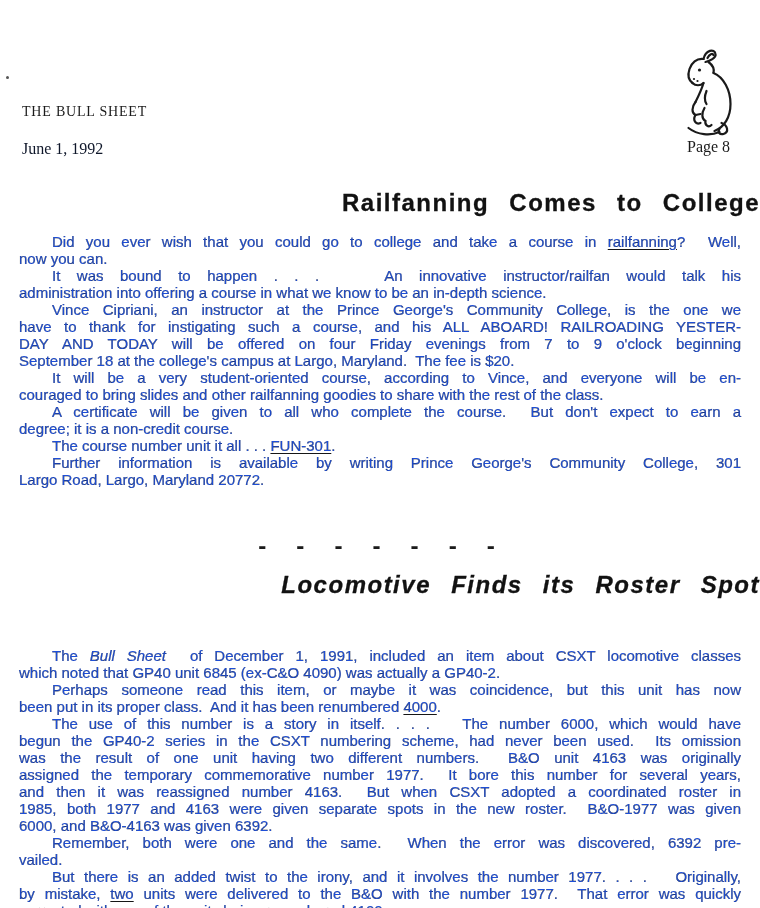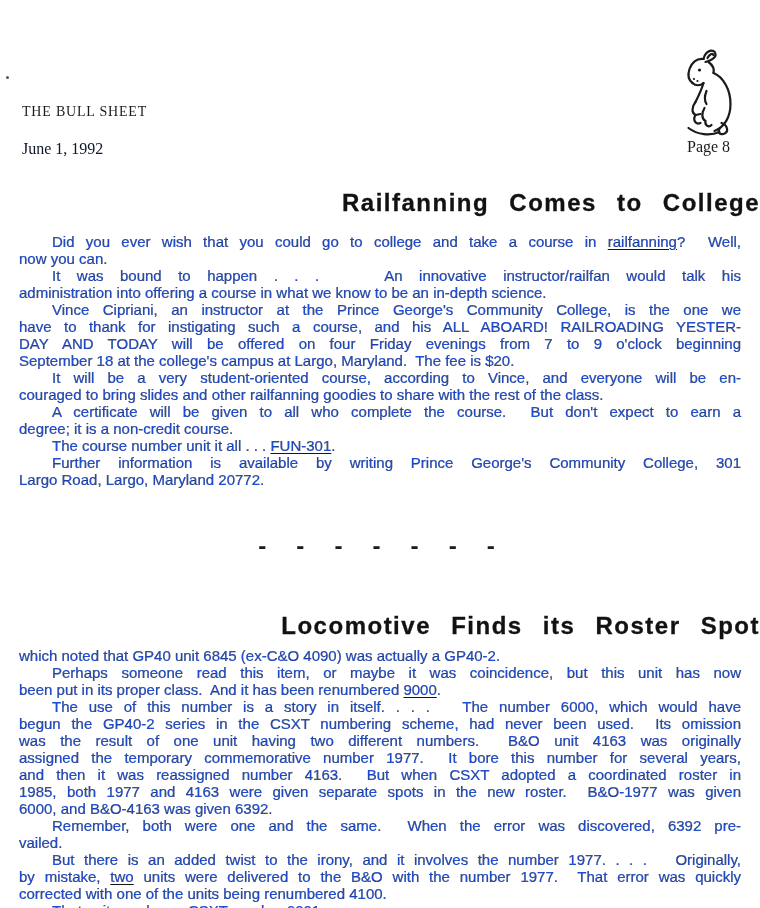--- a/index.html
+++ b/index.html
@@ -19,21 +19,21 @@
   .mascot { left:650px; top:2px; width:96px; height:92px; }
   .mascot svg { width:100%; height:100%; }
 
   .article-title {
     left:0; width:760px; text-align:right;
     font-weight:bold; font-size:24px; line-height:30px;
     letter-spacing:1.5px; word-spacing:12px; color:#121212;
     -webkit-text-stroke:0.3px #121212;
   }
   .t1 { top:144px; }
-  .t2 { top:567px; }
+  .t2 { top:526px;font-style:italic; }
 
   .article-body { left:19px; width:722px; }
   .b1 { top:189px; }
   .b2 { top:603px; }
 
   .line {
     font-size:15px; line-height:17px; height:17px;
     white-space:nowrap; overflow:visible; color:#1d4ed8;
     -webkit-text-stroke:0.2px #161616;
   }
@@ -95,23 +95,24 @@
     <div class="line"><span>degree; it is a non-credit course.</span></div>
     <div class="line ind"><span>The course number unit it all . . . </span><span class="u">FUN-301</span><span>.</span></div>
     <div class="line just ind"><span>Further information is available by writing Prince George's Community College, 301</span></div>
     <div class="line"><span>Largo Road, Largo, Maryland 20772.</span></div>
   </div>
 
 <div class="abs divider">- - - - - - -</div>
 
 <h1 class="abs article-title t2">Locomotive Finds its Roster Spot</h1>
 <div class="abs article-body b2">
+    <div class="line just ind"><span>The </span><span class="i">Bull Sheet</span><span>&nbsp; of December 1, 1991, included an item about CSXT locomotive classes</span></div>
     <div class="line"><span>which noted that GP40 unit 6845 (ex-C&amp;O 4090) was actually a GP40-2.</span></div>
     <div class="line just ind"><span>Perhaps someone read this item, or maybe it was coincidence, but this unit has now</span></div>
-    <div class="line"><span>been put in its proper class.&nbsp; And it has been renumbered </span><span class="u">9000</span><span>.</span></div>
+    <div class="line"><span>been put in its proper class.&nbsp; And it has been renumbered </span><span class="u">4000</span><span>.</span></div>
     <div class="line just ind"><span>The use of this number is a story in itself. . . .&nbsp;&nbsp; The number 6000, which would have</span></div>
     <div class="line just"><span>begun the GP40-2 series in the CSXT numbering scheme, had never been used.&nbsp; Its omission</span></div>
     <div class="line just"><span>was the result of one unit having two different numbers.&nbsp; B&amp;O unit 4163 was originally</span></div>
     <div class="line just"><span>assigned the temporary commemorative number 1977.&nbsp; It bore this number for several years,</span></div>
     <div class="line just"><span>and then it was reassigned number 4163.&nbsp; But when CSXT adopted a coordinated roster in</span></div>
     <div class="line just"><span>1985, both 1977 and 4163 were given separate spots in the new roster.&nbsp; B&amp;O-1977 was given</span></div>
     <div class="line"><span>6000, and B&amp;O-4163 was given 6392.</span></div>
     <div class="line just ind"><span>Remember, both were one and the same.&nbsp; When the error was discovered, 6392 pre-</span></div>
     <div class="line"><span>vailed.</span></div>
     <div class="line just ind"><span>But there is an added twist to the irony, and it involves the number 1977. . . .&nbsp;&nbsp; Originally,</span></div>

